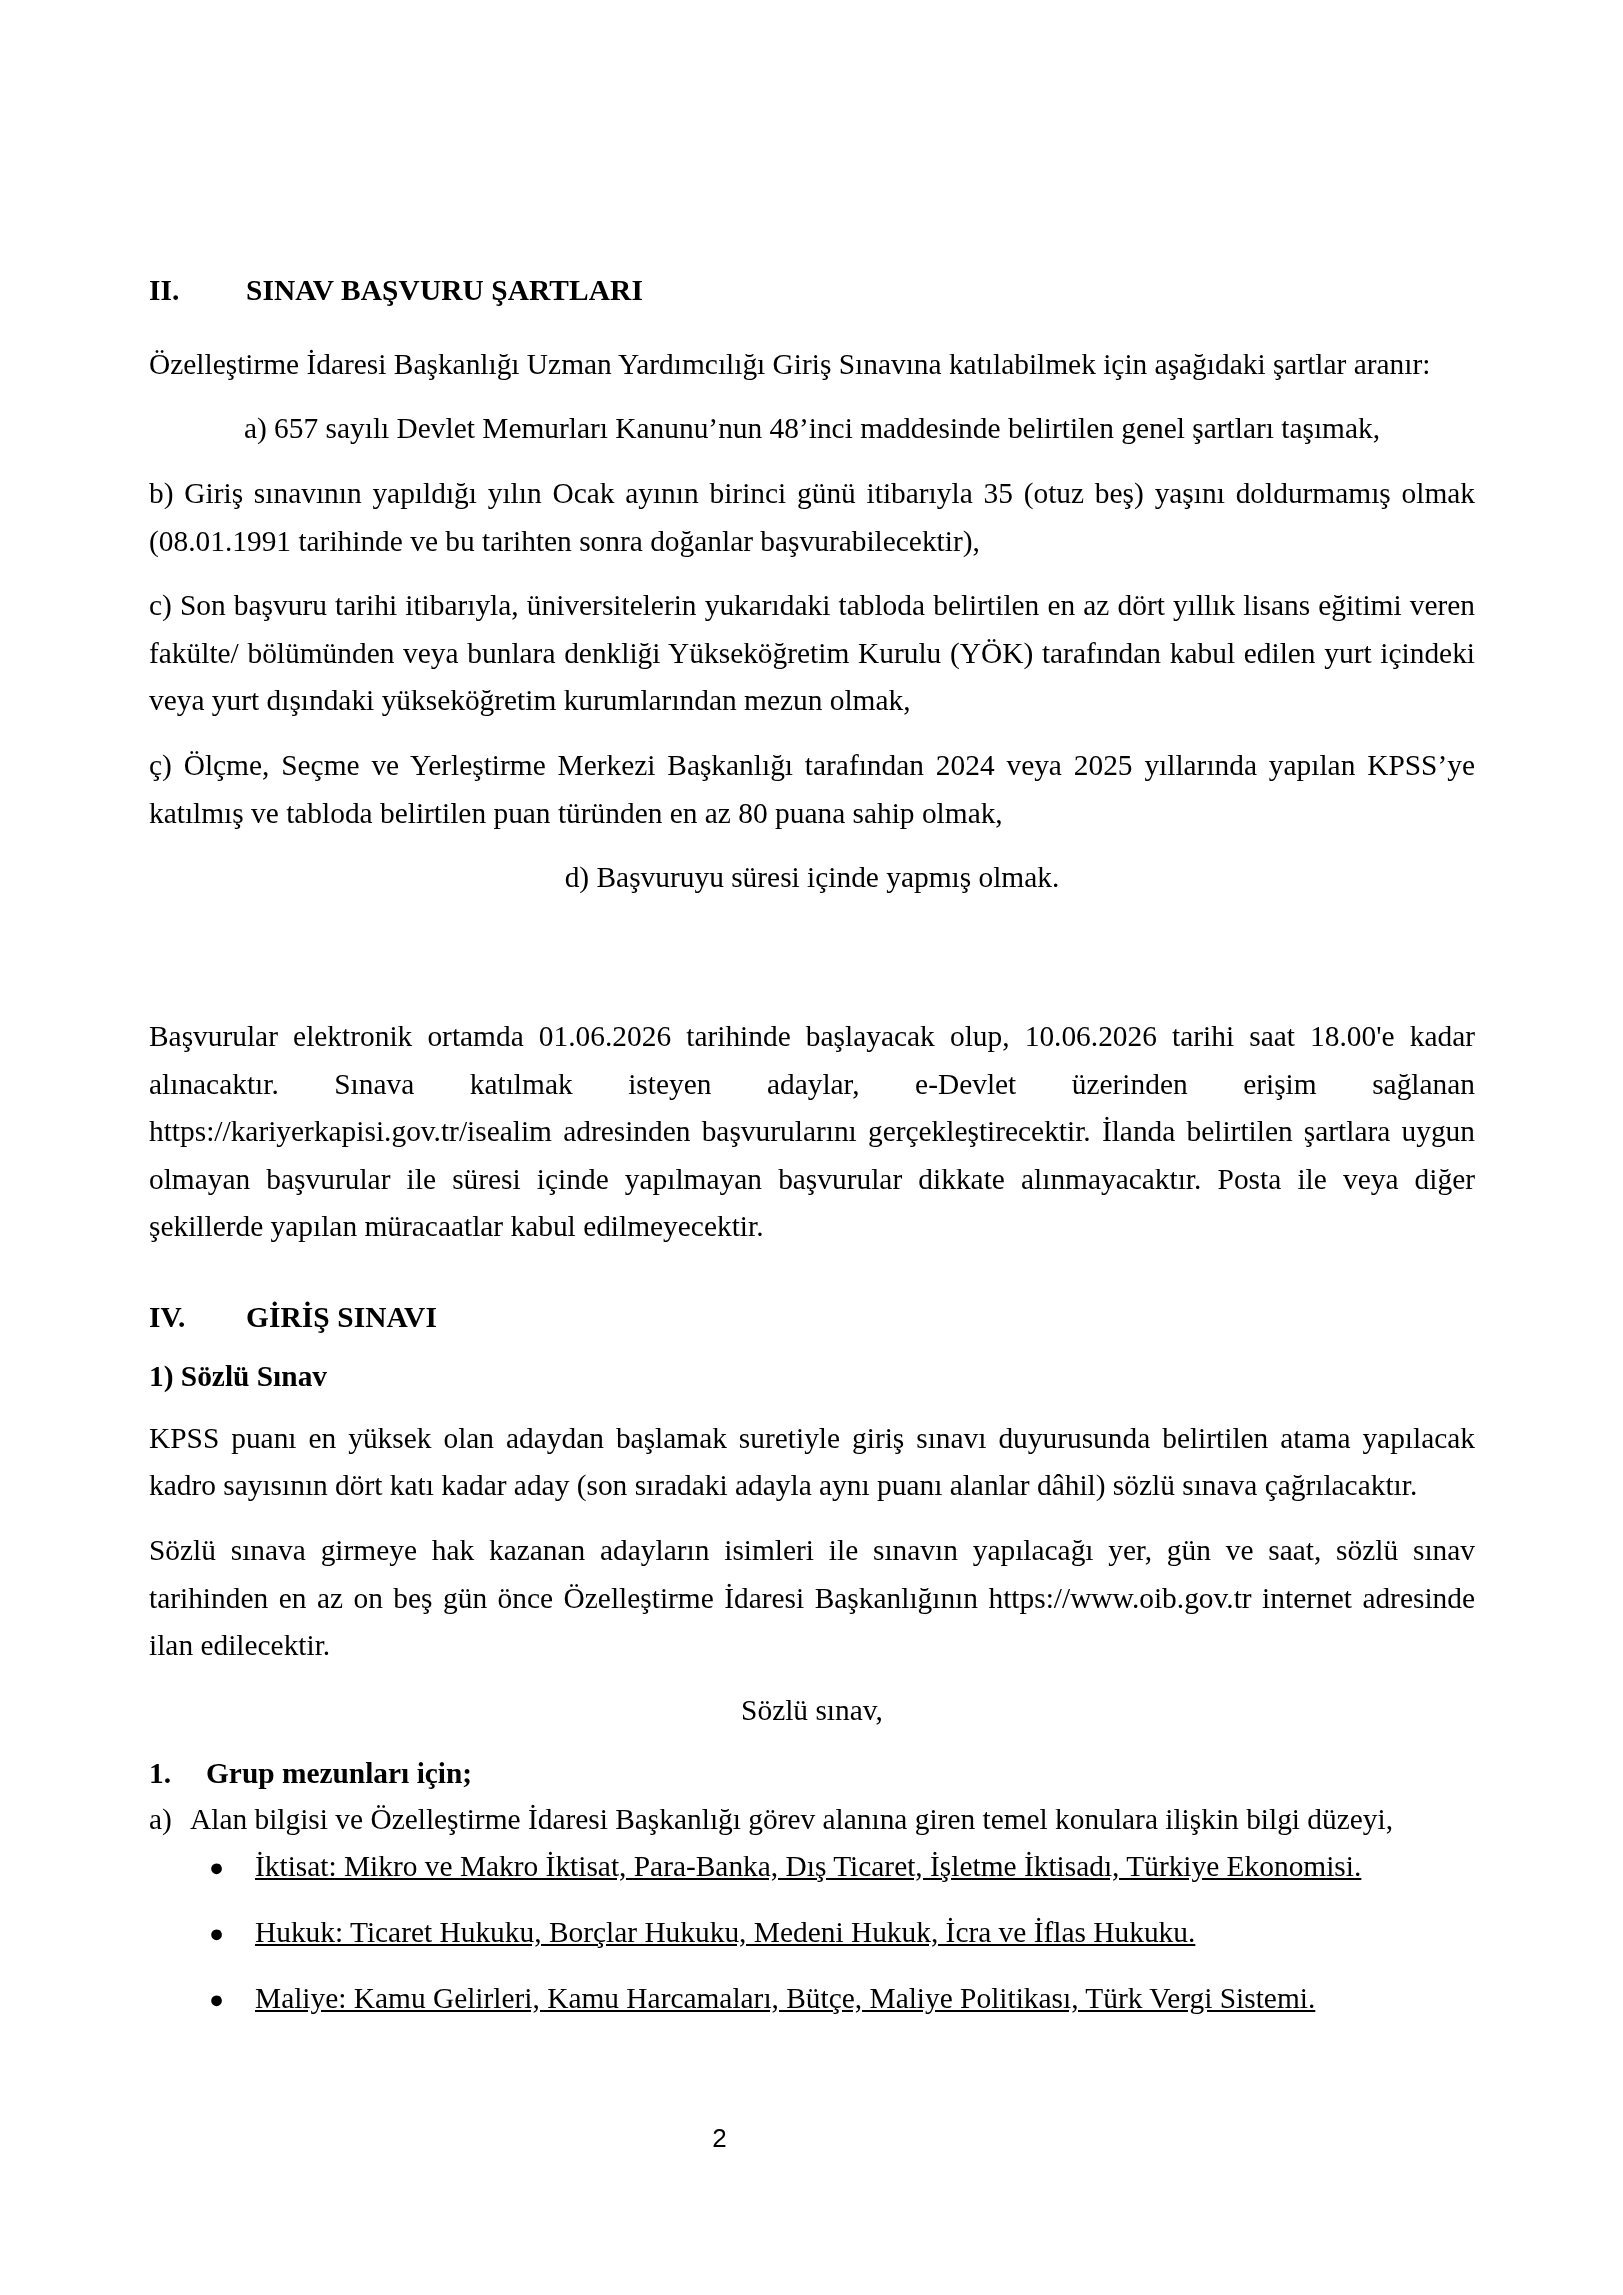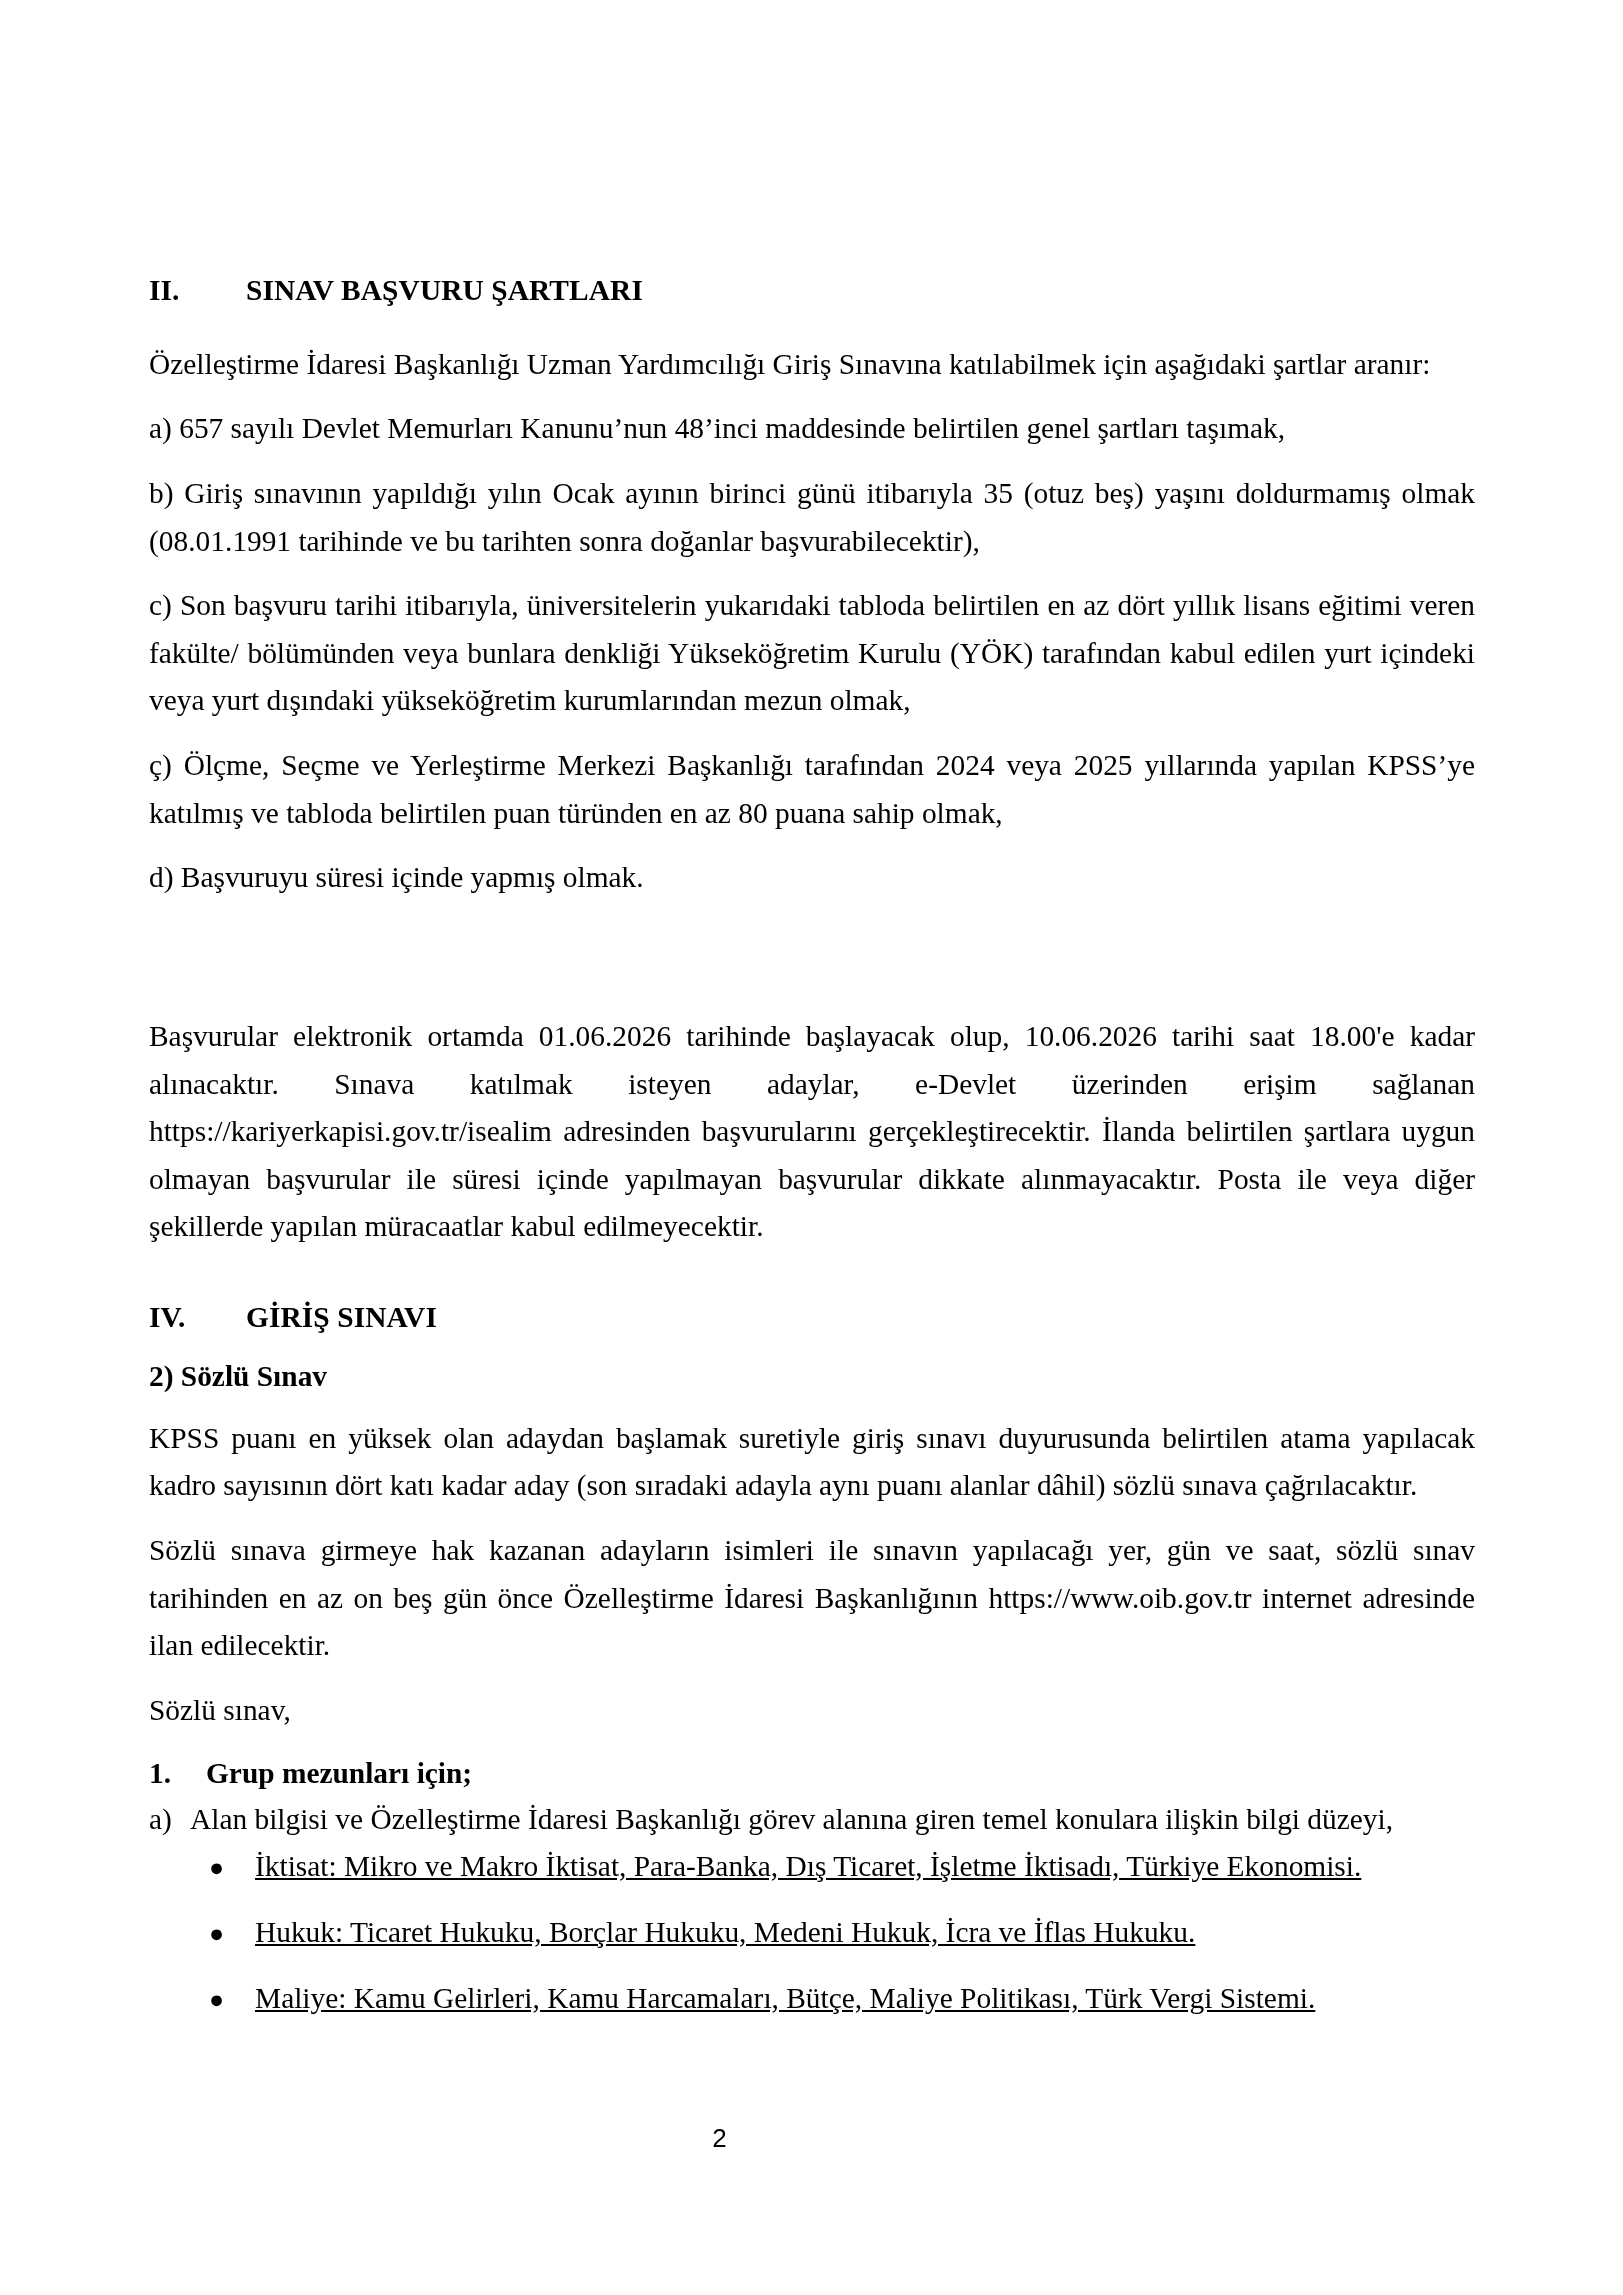--- a/index.html
+++ b/index.html
@@ -43,21 +43,21 @@
   
   p.body {
     font-size: 29.4px;
     line-height: 1.62;
     margin: 0;
     text-align: justify;
     text-justify: inter-word;
     hyphens: none;
   }
   p.body.last-left {
-    text-align: left;
+    text-align: center;
   }
 
   .gap-sm { height: 17px; }
   .gap-md { height: 31px; }
   .gap-lg { height: 48px; }
   .gap-xl { height: 63px; }
 
   
   .sub-head {
     font-weight: bold;
@@ -190,21 +190,21 @@
 
     <div class="gap-lg"></div>
 
     <div class="sec-head">
       <span class="num">IV.</span>
       <span class="txt">GİRİŞ SINAVI</span>
     </div>
 
     <div class="gap-sm"></div>
 
-    <p class="sub-head">2) Sözlü Sınav</p>
+    <p class="sub-head">1) Sözlü Sınav</p>
 
     <div class="gap-sm"></div>
 
     <p class="body">KPSS puanı en yüksek olan adaydan başlamak suretiyle giriş sınavı duyurusunda belirtilen atama yapılacak kadro sayısının dört katı kadar aday (son sıradaki adayla aynı puanı alanlar dâhil) sözlü sınava çağrılacaktır.</p>
 
     <div class="gap-sm"></div>
 
     <p class="body">Sözlü sınava girmeye hak kazanan adayların isimleri ile sınavın yapılacağı yer, gün ve saat, sözlü sınav tarihinden en az on beş gün önce Özelleştirme İdaresi Başkanlığının https://www.oib.gov.tr internet adresinde ilan edilecektir.</p>
 
     <div class="gap-sm"></div>

